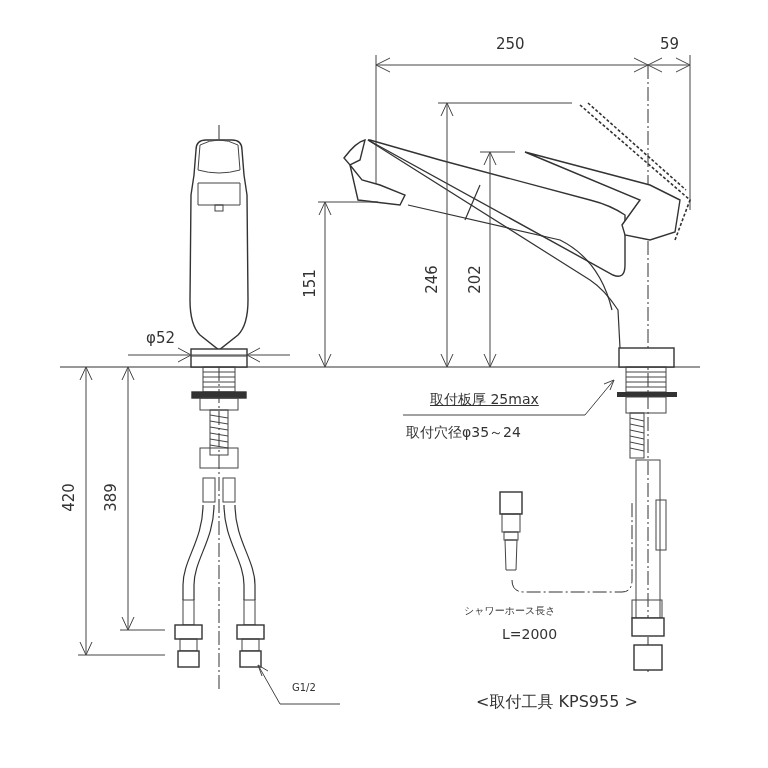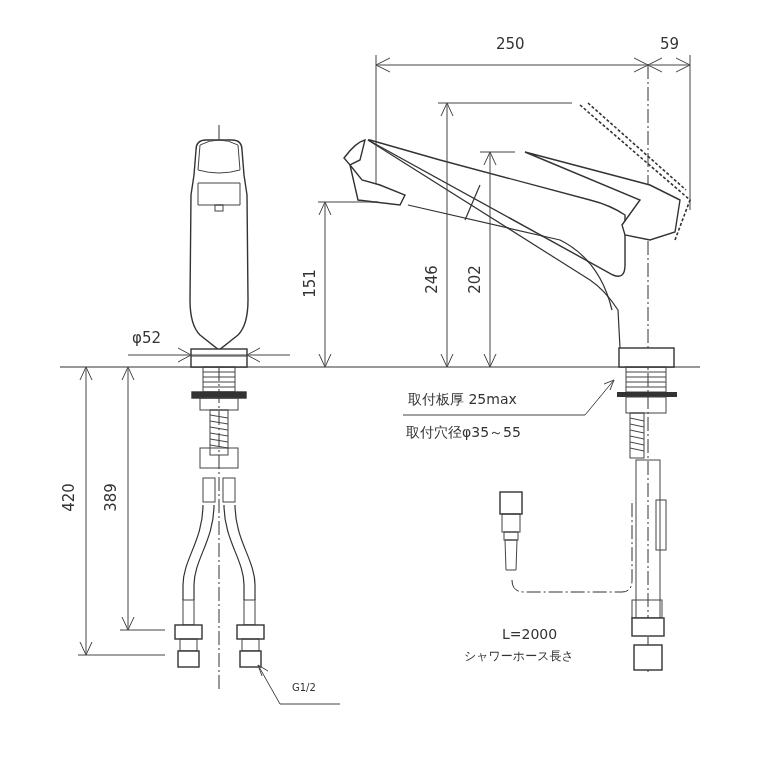--- a/index.html
+++ b/index.html
@@ -132,23 +132,24 @@
       <path class="cl" d="M512,580 Q512,592 524,592 L622,592 Q632,592 632,580 L632,500"></path>
     </g>
   </svg>
 
   
   <span class="lbl" style="left:496px;top:37px;">250</span>
   <span class="lbl" style="left:660px;top:37px;">59</span>
   <span class="lbl vert" style="left:296px;top:276px;">151</span>
   <span class="lbl vert" style="left:418px;top:272px;">246</span>
   <span class="lbl vert" style="left:461px;top:272px;">202</span>
-  <span class="lbl" style="left:132px;top:331px;">φ52</span>
+  <span class="lbl" style="left:146px;top:331px;">φ52</span>
   <span class="lbl vert" style="left:55px;top:490px;">420</span>
   <span class="lbl vert" style="left:97px;top:490px;">389</span>
 
   
-  <span class="lbl" style="left:408px;top:392px;font-size:14px;">取付板厚 25max</span>
-  <span class="lbl" style="left:406px;top:425px;font-size:14px;">取付穴径φ35～55</span>
+  <span class="lbl" style="left:430px;top:392px;font-size:14px;text-decoration:underline;">取付板厚 25max</span>
+  <span class="lbl" style="left:406px;top:425px;font-size:14px;">取付穴径φ35～24</span>
   <span class="lbl" style="left:292px;top:683px;font-size:10px;">G1/2</span>
-  <span class="lbl" style="left:464px;top:606px;font-size:12px;margin-top:44px;">シャワーホース長さ</span>
+  <span class="lbl" style="left:464px;top:606px;font-size:10px;">シャワーホース長さ</span>
   <span class="lbl" style="left:502px;top:627px;font-size:14px;">L=2000</span>
+  <span class="lbl" style="left:476px;top:694px;font-size:16px;">&lt;取付工具 KPS955 &gt;</span>
 </div>
 
 </body></html>

